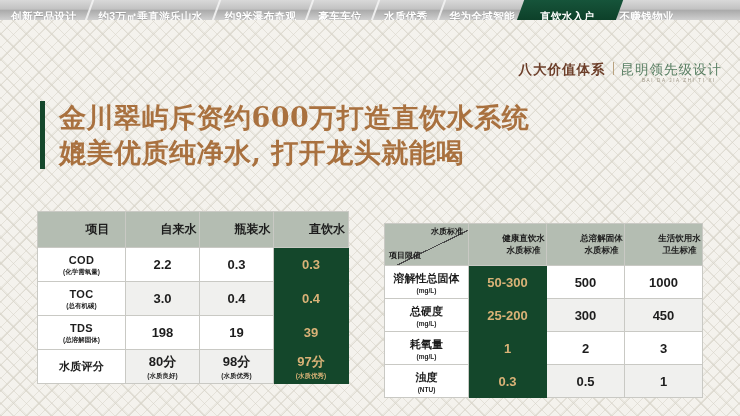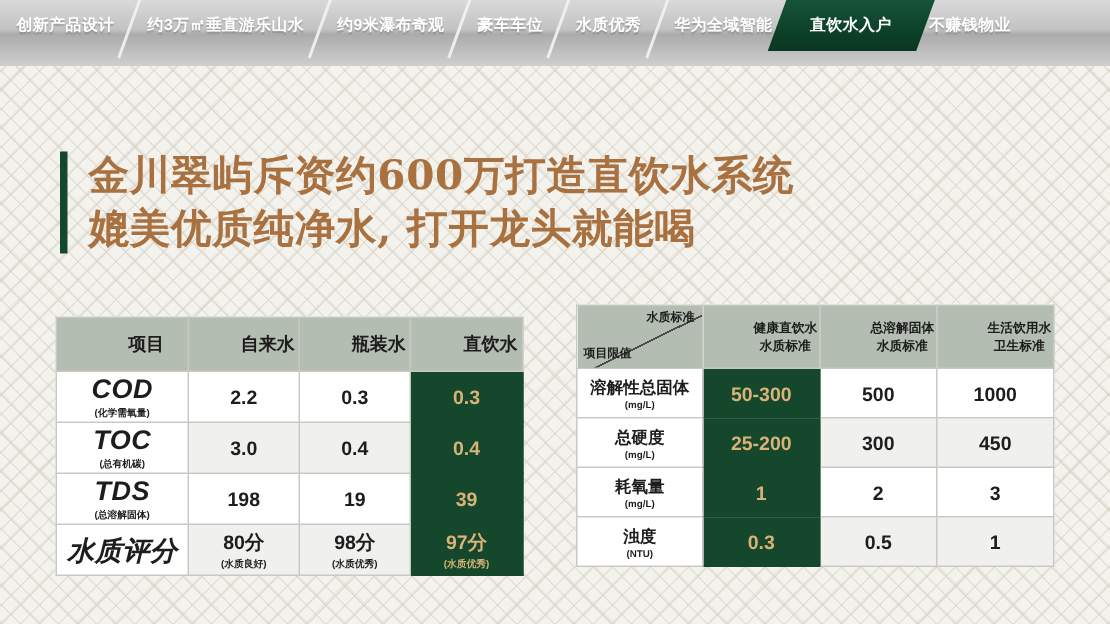--- a/index.html
+++ b/index.html
@@ -37,21 +37,21 @@
         rgba(222,219,209,.4) 0px, rgba(222,219,209,.4) 2px,
         rgba(255,255,255,0) 2px, rgba(255,255,255,0) 18px);
     overflow: hidden;
   }
 
   
   #topnav {
     position: absolute;
     top: 0; left: 0;
     width: 740px;
-    height: 44px;
+    height: 20px;
     display: flex;
     overflow: hidden;
     background: linear-gradient(180deg,#d9d9d9 0%, #c2c2c2 45%, #ababab 52%, #cfcfcf 100%);
   }
   .nav-tab {
     position: relative;
     height: 34px;
     display: flex;
     align-items: center;
     justify-content: center;
@@ -201,24 +201,24 @@
 
   
   #tbl-left { top: 211px; left: 37px; }
   #tbl-left table { width: 311px; }
   #tbl-left col.c1 { width: 88px; }
   #tbl-left col.c2 { width: 74px; }
   #tbl-left col.c3 { width: 74px; }
   #tbl-left col.c4 { width: 75px; }
   #tbl-left tbody td { height: 34px; font-size: 13px; }
   #tbl-left td.rowlabel { font-size: 12.5px; }
-  #tbl-left td.rowlabel .big { font-size: 18px; letter-spacing: .3px; font-style: italic; }
-
-  
-  #tbl-right { top: 203px; left: 384px; }
+  #tbl-left td.rowlabel .big { font-size: 11px; letter-spacing: .3px; }
+
+  
+  #tbl-right { top: 223px; left: 384px; }
   #tbl-right table { width: 318px; }
   #tbl-right col.c1 { width: 84px; }
   #tbl-right col.c2 { width: 78px; }
   #tbl-right col.c3 { width: 78px; }
   #tbl-right col.c4 { width: 78px; }
   #tbl-right thead th { height: 42px; font-size: 8.5px; line-height: 1.35; font-weight: bold; }
   #tbl-right tbody td { height: 33px; font-size: 13px; }
   #tbl-right td.rowlabel { font-size: 11px; }
 
   
@@ -292,20 +292,28 @@
       </div>
       <div class="nav-tab active">
         <span class="tab-bg"></span>
         <span class="lbl">直饮水入户</span>
       </div>
       <div class="nav-tab">
         <span class="lbl">不赚钱物业</span>
       </div>
     </nav>
 
+  <div id="brand">
+    <div class="brandrow">
+      <span class="b-main">八大价值体系</span>
+      <span class="b-bar"></span>
+      <span class="b-sub">昆明领先级设计</span>
+    </div>
+    <div class="b-en">BAI DA JIA ZHI TI XI</div>
+  </div>
 
   <div id="headline">
     <div id="accent-bar"></div>
     <div class="lines">
       <div class="hl">金川翠屿斥资约600万打造直饮水系统</div>
       <div class="hl">媲美优质纯净水, 打开龙头就能喝</div>
     </div>
   </div>
 
   <div class="tbl-wrap" id="tbl-left">

